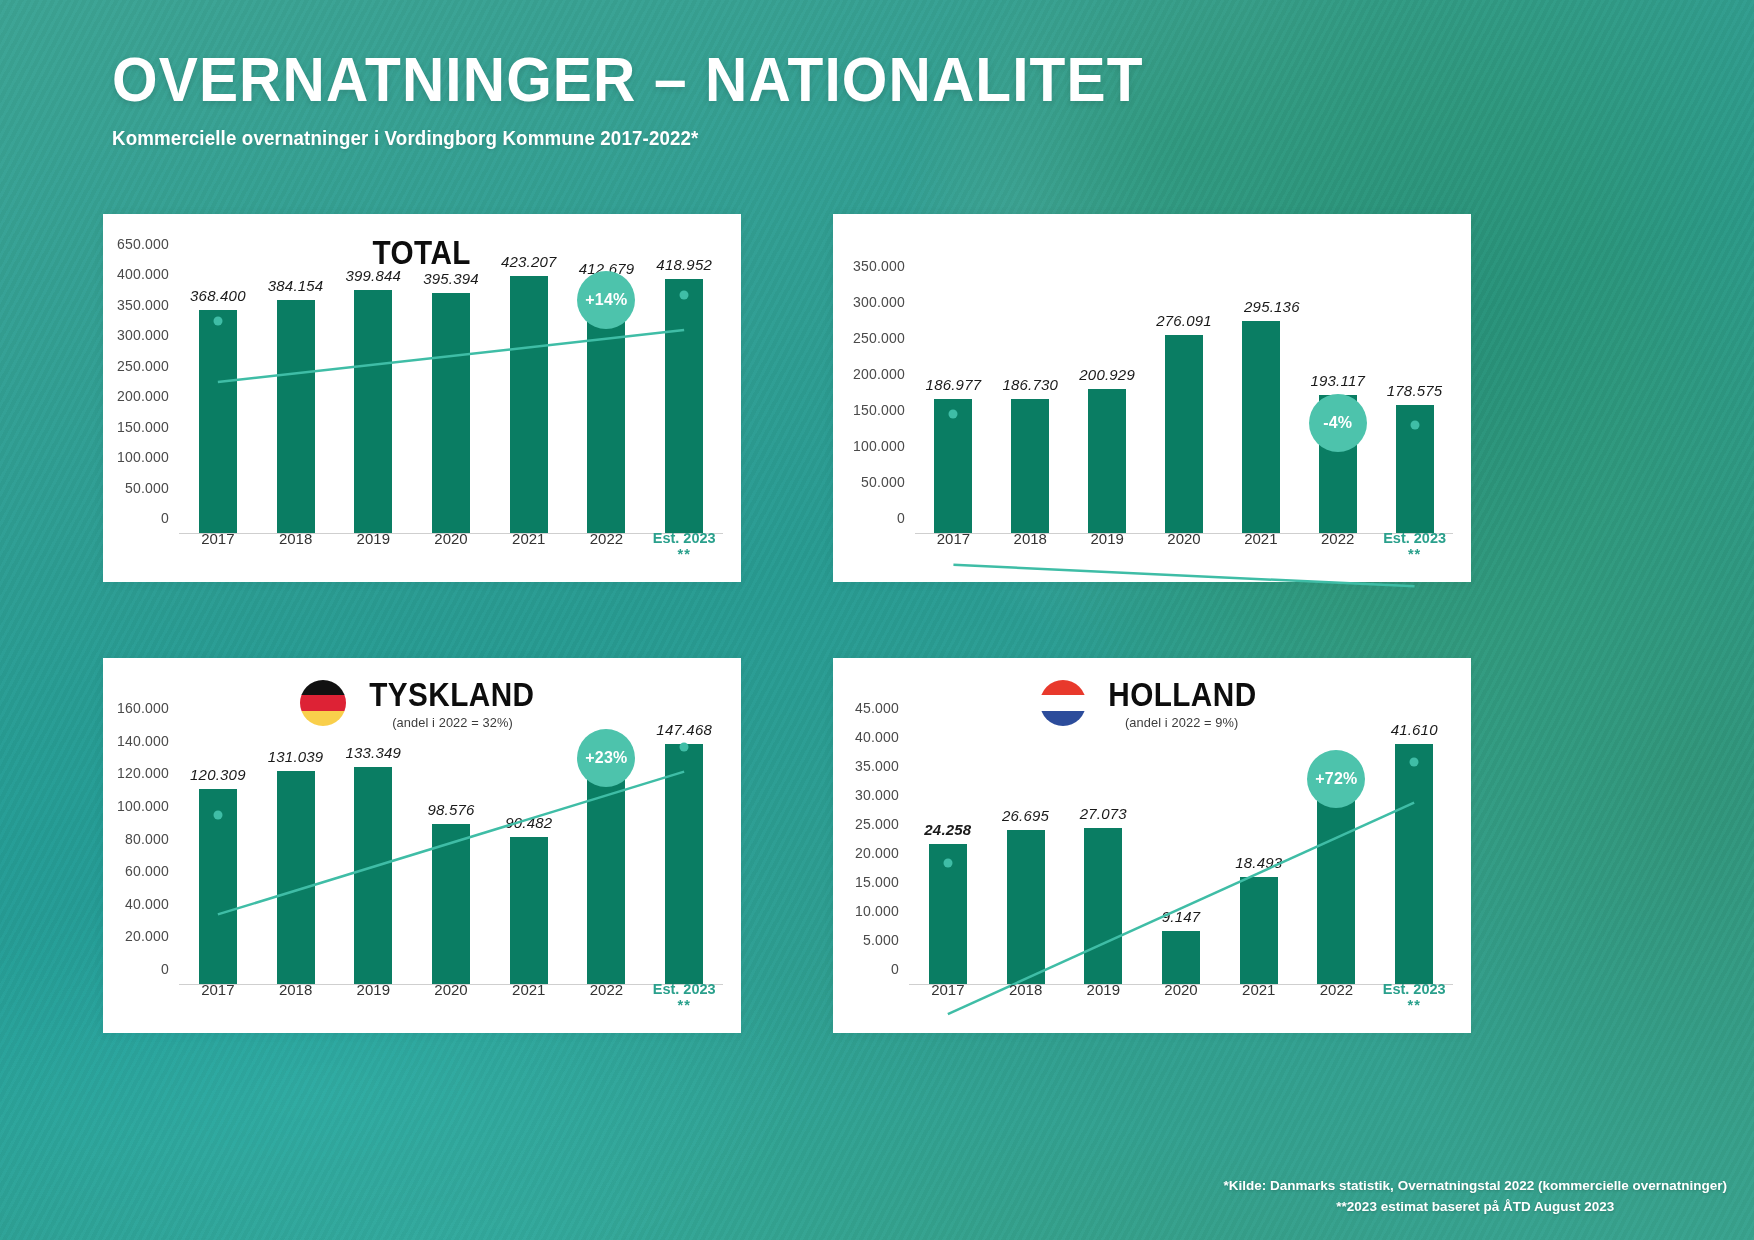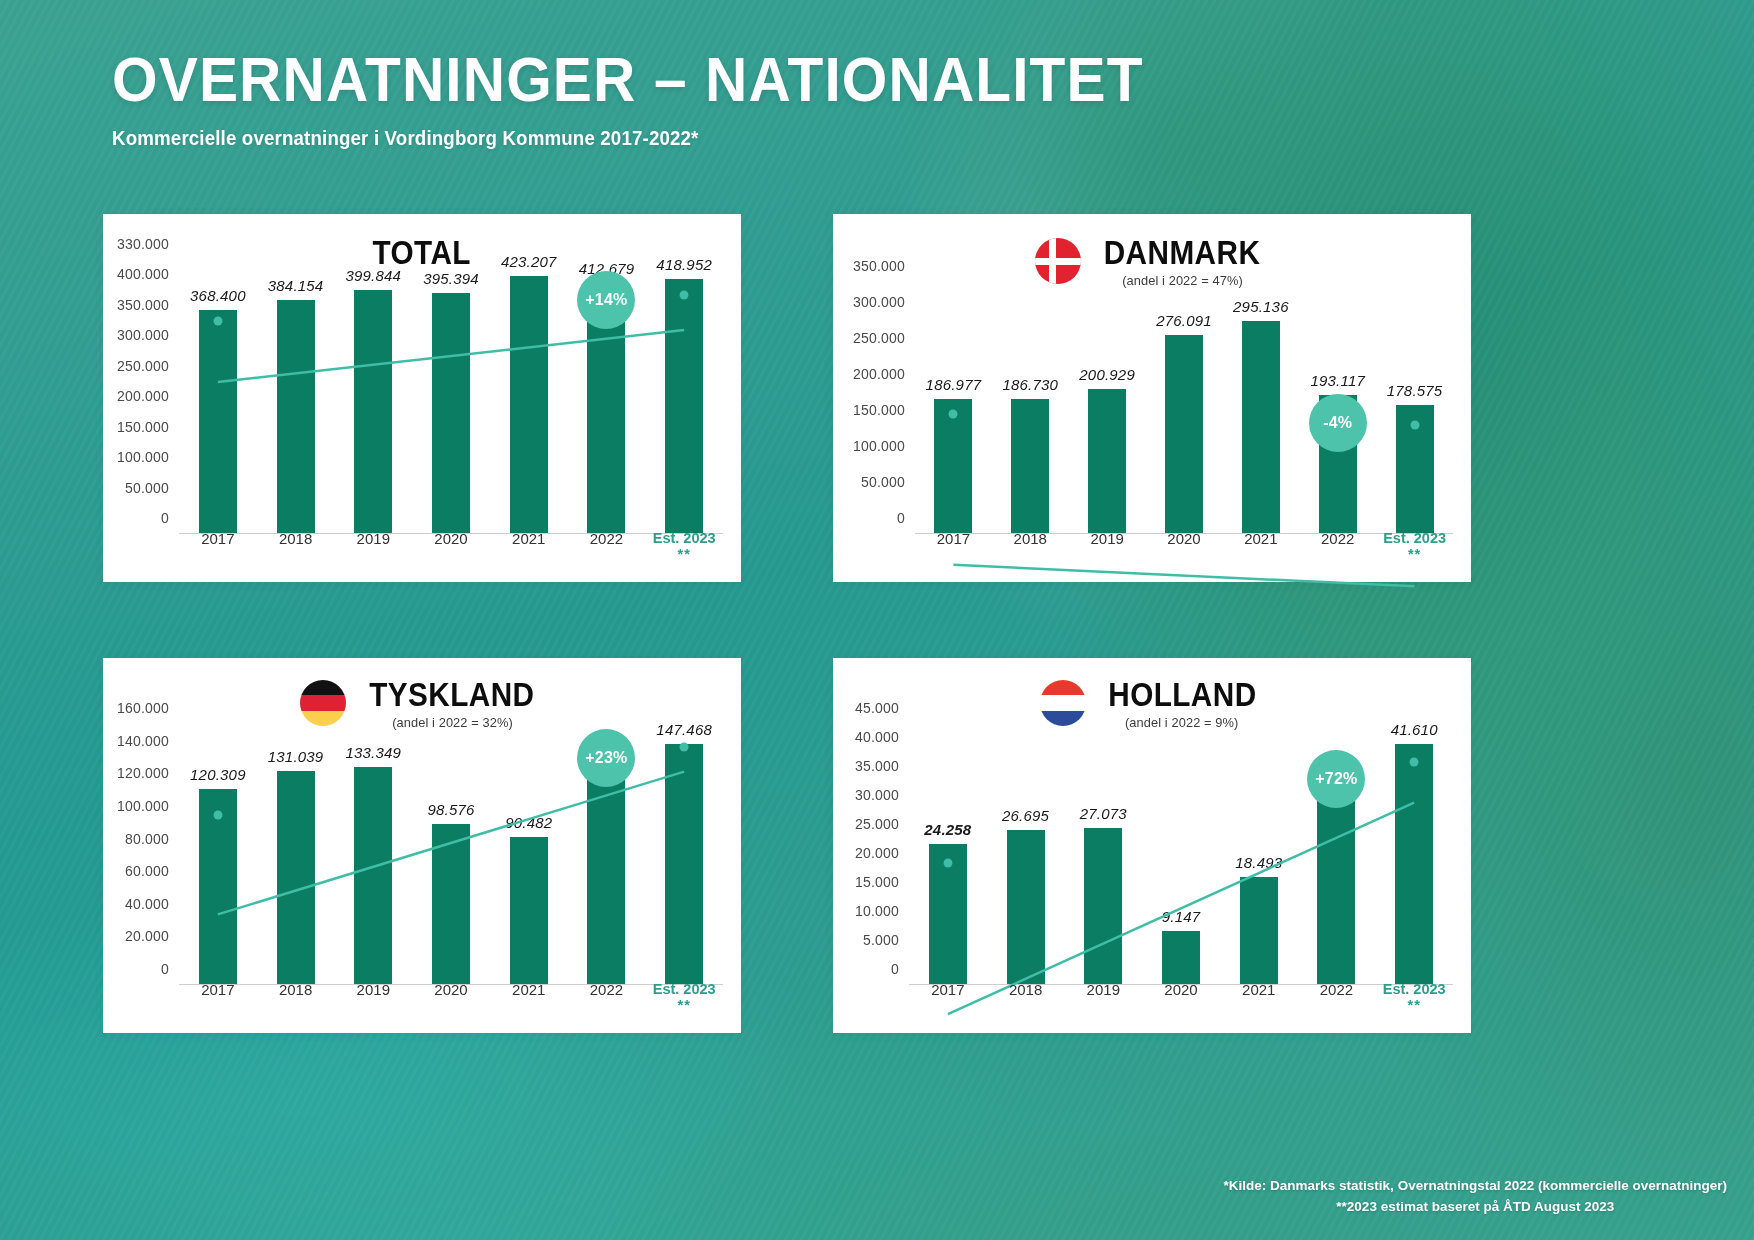--- a/index.html
+++ b/index.html
@@ -221,21 +221,21 @@
       <div class="gridlabels">
         <div class="ytick" style="bottom: 0%; top: auto;">0</div>
         <div class="ytick" style="bottom: 11.1111%; top: auto;">50.000</div>
         <div class="ytick" style="bottom: 22.2222%; top: auto;">100.000</div>
         <div class="ytick" style="bottom: 33.3333%; top: auto;">150.000</div>
         <div class="ytick" style="bottom: 44.4444%; top: auto;">200.000</div>
         <div class="ytick" style="bottom: 55.5556%; top: auto;">250.000</div>
         <div class="ytick" style="bottom: 66.6667%; top: auto;">300.000</div>
         <div class="ytick" style="bottom: 77.7778%; top: auto;">350.000</div>
         <div class="ytick" style="bottom: 88.8889%; top: auto;">400.000</div>
-        <div class="ytick" style="bottom: 100%; top: auto;">330.000</div>
+        <div class="ytick" style="bottom: 100%; top: auto;">650.000</div>
       </div>
       <div class="axis-line"></div>
       <div class="bars">
         <div class="barcol">
           <div class="bar" style="height: 81.8667%;"></div>
           <div class="barlabel" style="bottom: calc(81.8667% + 6px);">368.400</div>
         </div>
         <div class="barcol">
           <div class="bar" style="height: 85.3676%;"></div>
           <div class="barlabel" style="bottom: calc(85.3676% + 6px);">384.154</div>
@@ -272,30 +272,20 @@
       <div class="xlabel">2017</div>
       <div class="xlabel">2018</div>
       <div class="xlabel">2019</div>
       <div class="xlabel">2020</div>
       <div class="xlabel">2021</div>
       <div class="xlabel">2022</div>
       <div class="xlabel est">Est. 2023 <span class="stars">**</span></div>
     </div>
   </div>
 <div class="card" id="card-danmark">
-    <div class="chart-head">
-      <div class="flag flag-dk">
-        <div class="cross-v"></div>
-        <div class="cross-h"></div>
-      </div>
-      <div class="title-stack">
-        <div class="chart-title">DANMARK</div>
-        <div class="chart-sub">(andel i 2022 = 47%)</div>
-      </div>
-    </div>
     <div class="plot">
       <div class="gridlabels">
         <div class="ytick" style="bottom: 0%; top: auto;">0</div>
         <div class="ytick" style="bottom: 14.2857%; top: auto;">50.000</div>
         <div class="ytick" style="bottom: 28.5714%; top: auto;">100.000</div>
         <div class="ytick" style="bottom: 42.8571%; top: auto;">150.000</div>
         <div class="ytick" style="bottom: 57.1429%; top: auto;">200.000</div>
         <div class="ytick" style="bottom: 71.4286%; top: auto;">250.000</div>
         <div class="ytick" style="bottom: 85.7143%; top: auto;">300.000</div>
         <div class="ytick" style="bottom: 100%; top: auto;">350.000</div>
@@ -313,21 +303,21 @@
         <div class="barcol">
           <div class="bar" style="height: 57.4083%;"></div>
           <div class="barlabel" style="bottom: calc(57.4083% + 6px);">200.929</div>
         </div>
         <div class="barcol">
           <div class="bar" style="height: 78.8831%;"></div>
           <div class="barlabel" style="bottom: calc(78.8831% + 6px);">276.091</div>
         </div>
         <div class="barcol">
           <div class="bar" style="height: 84.3246%;"></div>
-          <div class="barlabel" style="bottom: calc(84.3246% + 6px);">295.136</div>
+          <div class="barlabel" style="bottom: calc(84.3246% + 6px); margin-left: 11px;">295.136</div>
         </div>
         <div class="barcol">
           <div class="bar" style="height: 55.1763%;"></div>
           <div class="barlabel" style="bottom: calc(55.1763% + 6px);">193.117</div>
         </div>
         <div class="barcol">
           <div class="bar bar-est" style="height: 51.0214%;"></div>
           <div class="barlabel" style="bottom: calc(51.0214% + 6px);">178.575</div>
         </div>
       </div>

